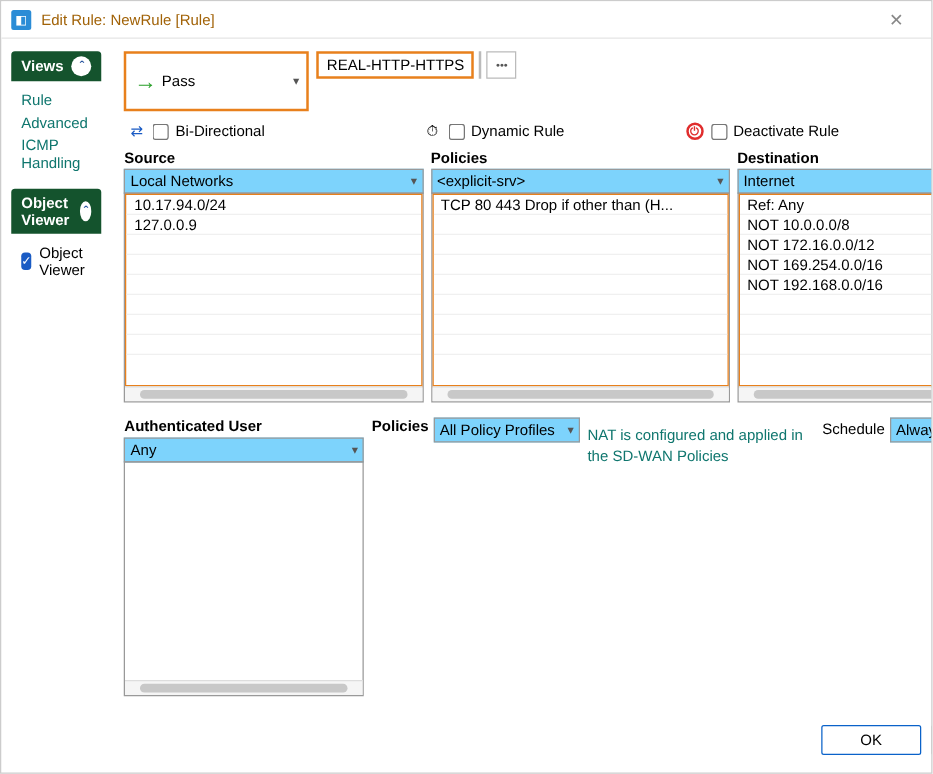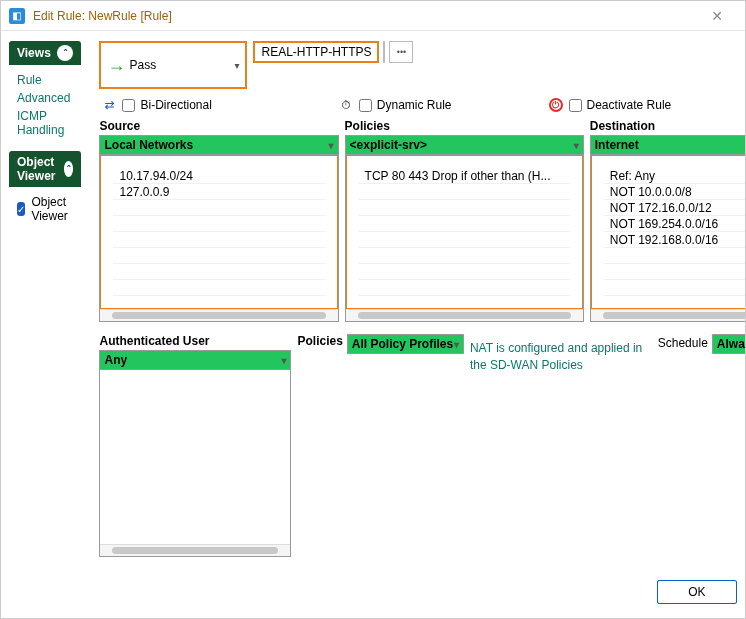--- a/index.html
+++ b/index.html
@@ -140,32 +140,32 @@
   .cols {
     display:flex; gap:6px;
   }
   .col {
     flex:1; display:flex; flex-direction:column;
   }
   .col-head {
     font-weight:bold; padding: 0 0 2px 0;
   }
   .dropdown {
-    height:20px; border:1px solid #999; background:#22c55e;
+    height:20px; border:1px solid #999; background:#7dd3fc;
     display:flex; align-items:center; padding:0 4px;
-    justify-content:space-between; font-size:12px;font-weight:bold;
+    justify-content:space-between; font-size:12px;
   }
   .dropdown .dd { font-size:10px; color:#555; }
   .listbox {
     border:1px solid #999; height:168px; margin-top:-1px;
     overflow:hidden; display:flex; flex-direction:column;
     position:relative;
   }
   .listcontent {
-    flex:1; overflow:hidden; padding:12px;
+    flex:1; overflow:hidden; padding:0;
   }
   .listcontent.hilite {
     border:2px solid #e8801c; margin:-1px;
   }
   .listrow {
     padding:1px 6px; font-size:12px; border-bottom:1px solid #f0f0f0;
     height:16px; display:flex; align-items:center;
     white-space:nowrap; overflow:hidden; text-overflow:ellipsis;
   }
   .emptyrow { border-bottom:1px solid #f0f0f0; height:16px; }

